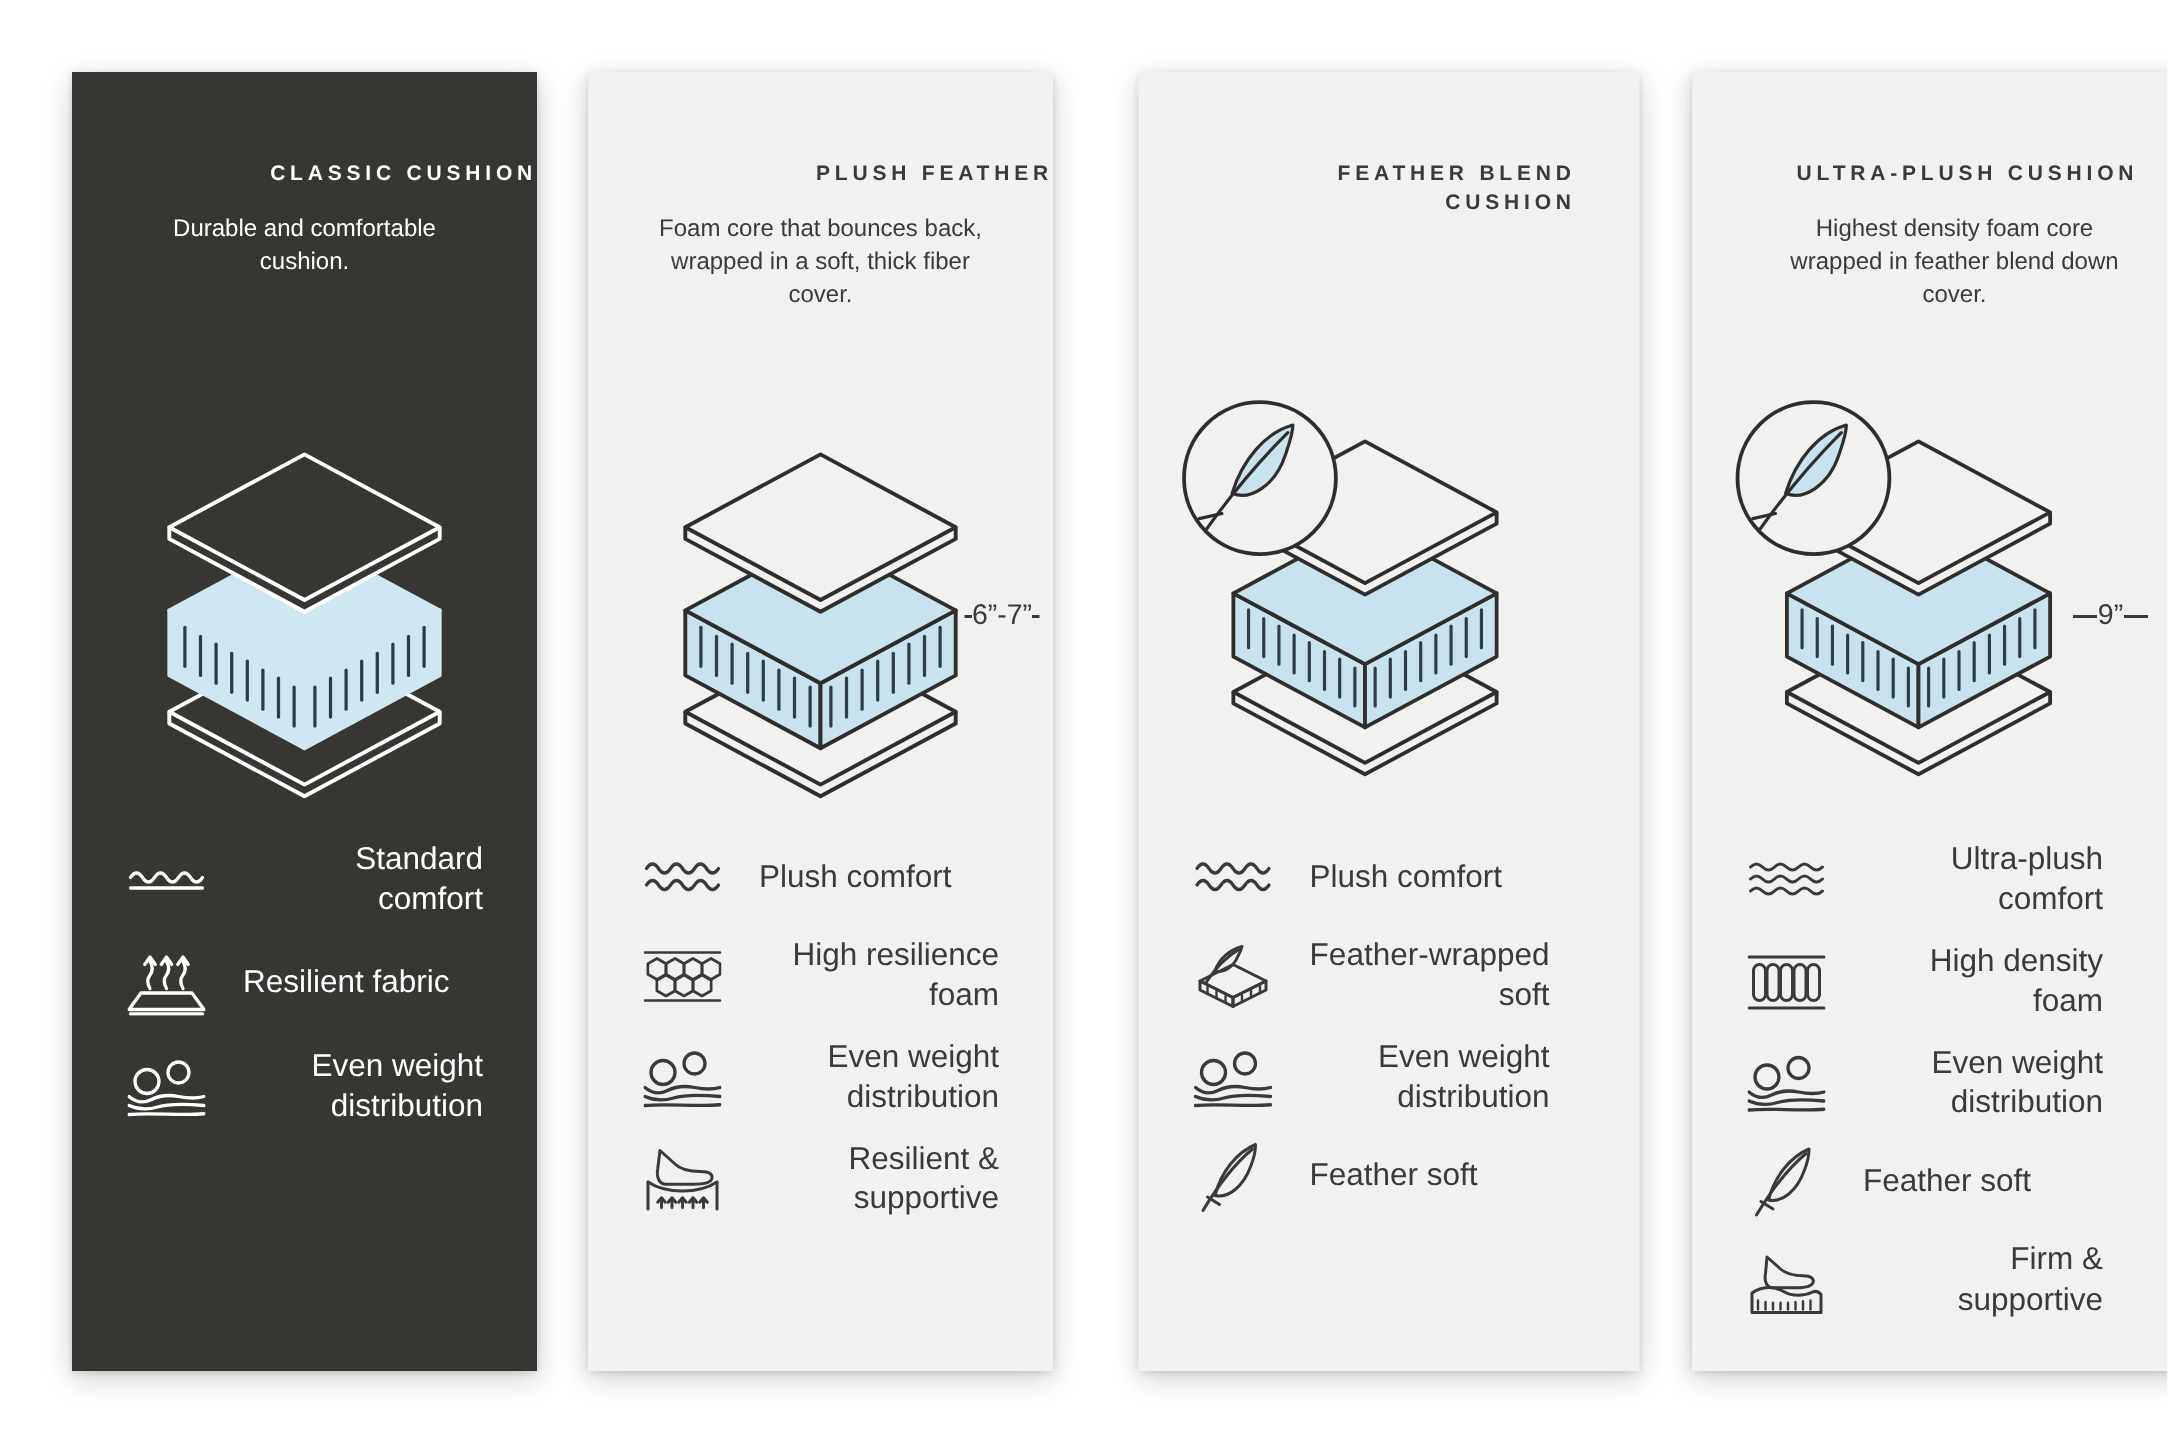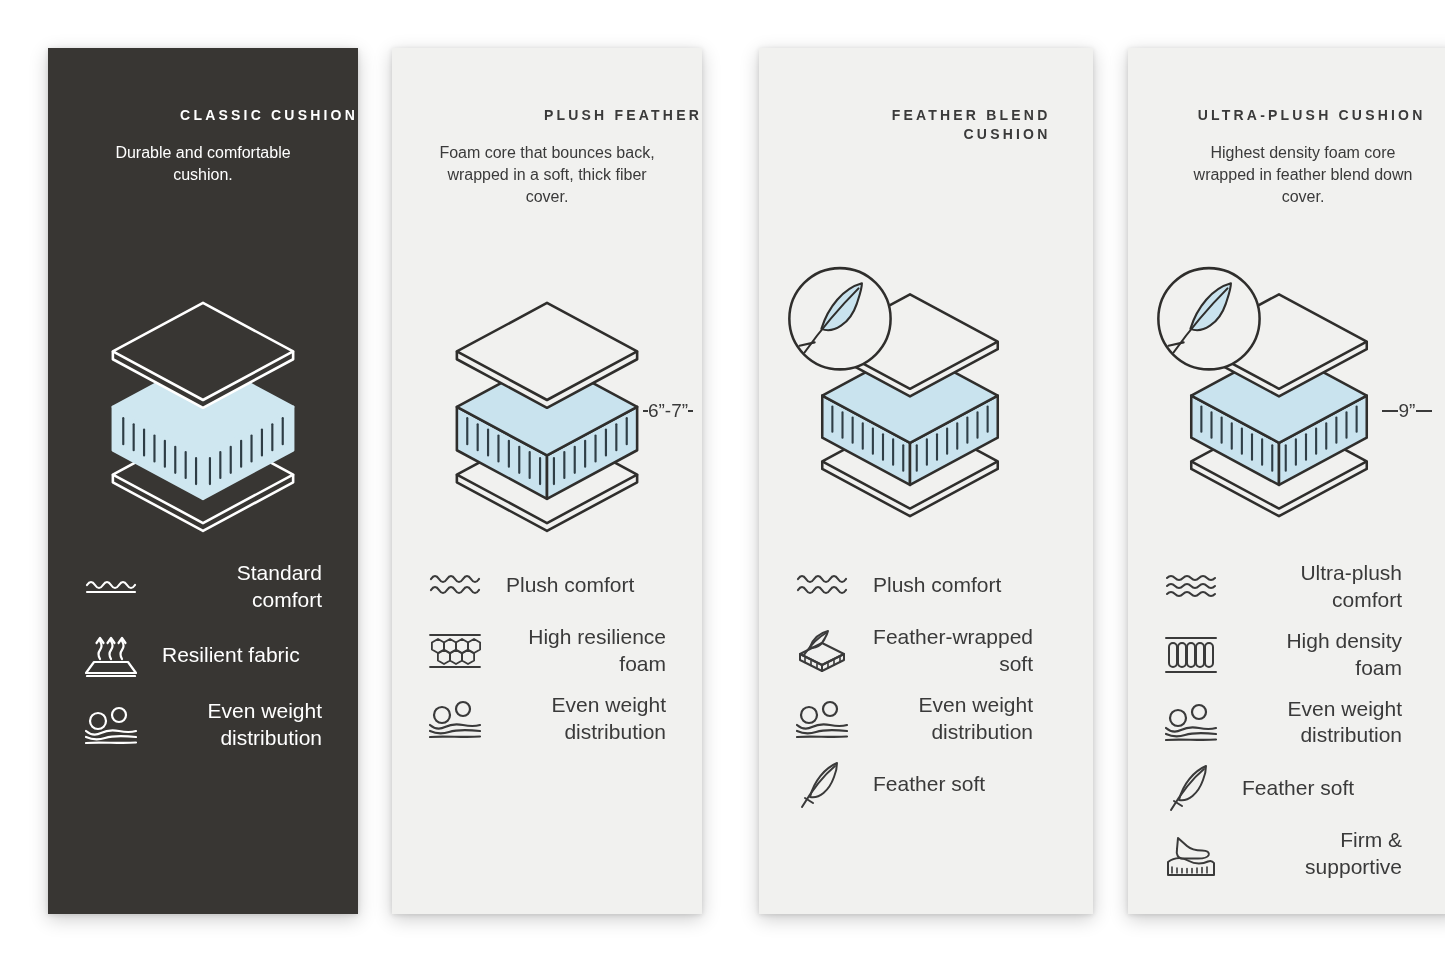--- a/index.html
+++ b/index.html
@@ -219,20 +219,36 @@
         <span class="ficon">
           <svg width="52" height="40" viewBox="0 0 52 40">
             <circle cx="13" cy="16" r="8"></circle>
               <circle cx="34" cy="10" r="7"></circle>
             <path d="M1,26 Q8,32 16,28 T34,26 T51,26"></path>
             <path d="M1,32 Q10,36 20,33 T51,32"></path>
             <path d="M1,38 C17,36.5 34,39 51,37.5"></path>
           </svg>
         </span>
         <span class="flabel">Even weight distribution</span>
+      </li>
+      <li class="feature">
+        <span class="ficon">
+          <svg width="52" height="46" viewBox="0 0 52 46" style="stroke-width:2">
+            <path d="M3,25 V43"></path>
+              <path d="M49,25 V43"></path>
+            <path d="M3,25 Q12,31 26,31 Q40,31 49,25"></path>
+            <path d="M11,4 L21,13 C25,17 31,18 38,18 C44,18 46.5,20 45.5,23 C44.5,25.5 40,26.5 34,26.5 L15,26.5 C10.5,26.5 8.5,22 9.5,16 Z"></path>
+            <path d="M12,42 V36 M9.5,38.5 L12,35.5 L14.5,38.5"></path>
+            <path d="M19,42 V36 M16.5,38.5 L19,35.5 L21.5,38.5"></path>
+            <path d="M26,42 V36 M23.5,38.5 L26,35.5 L28.5,38.5"></path>
+            <path d="M33,42 V36 M30.5,38.5 L33,35.5 L35.5,38.5"></path>
+            <path d="M40,42 V36 M37.5,38.5 L40,35.5 L42.5,38.5"></path>
+          </svg>
+        </span>
+        <span class="flabel">Resilient &amp; supportive</span>
       </li>
     </ul>
   </section>
 
   <section class="panel light p3">
     <h2 class="title">FEATHER BLEND CUSHION</h2>
 
     <div class="illus">
       <svg class="stack-svg" viewBox="0 0 310 320">
         <g transform="translate(5,35)">

